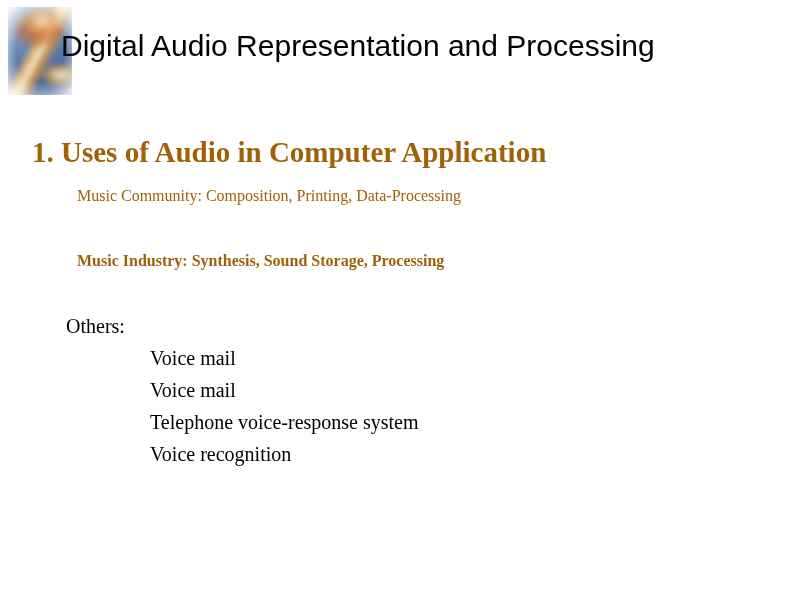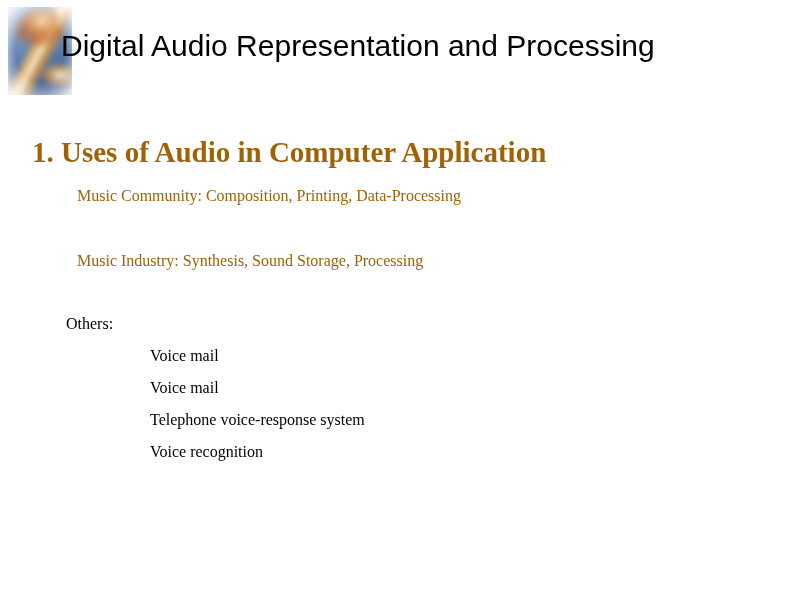--- a/index.html
+++ b/index.html
@@ -77,33 +77,33 @@
     position: absolute;
     left: 66px;
     font-family: "Liberation Serif", "DejaVu Serif", serif;
     font-size: 16px;
     font-weight: normal;
     color: #a16207;
     white-space: nowrap;
     margin-left: 11px;
   }
   #line-music-community { top: 187px; }
-  #line-music-industry  { top: 252px; }
+  #line-music-industry  { top: 252px; font-weight: bold; }
 
   #others-block {
     position: absolute;
     left: 66px;
     top: 315px;
   }
   #others-block .row {
     display: flex;
     align-items: baseline;
     height: 32px;
     font-family: "Liberation Serif", "DejaVu Serif", serif;
-    font-size: 16px;
+    font-size: 20px;
     color: #000000;
     white-space: nowrap;
   }
   #others-block .label {
     width: 84px;
     flex: 0 0 84px;
   }
   #others-block .value {
     flex: 1 1 auto;
   }

